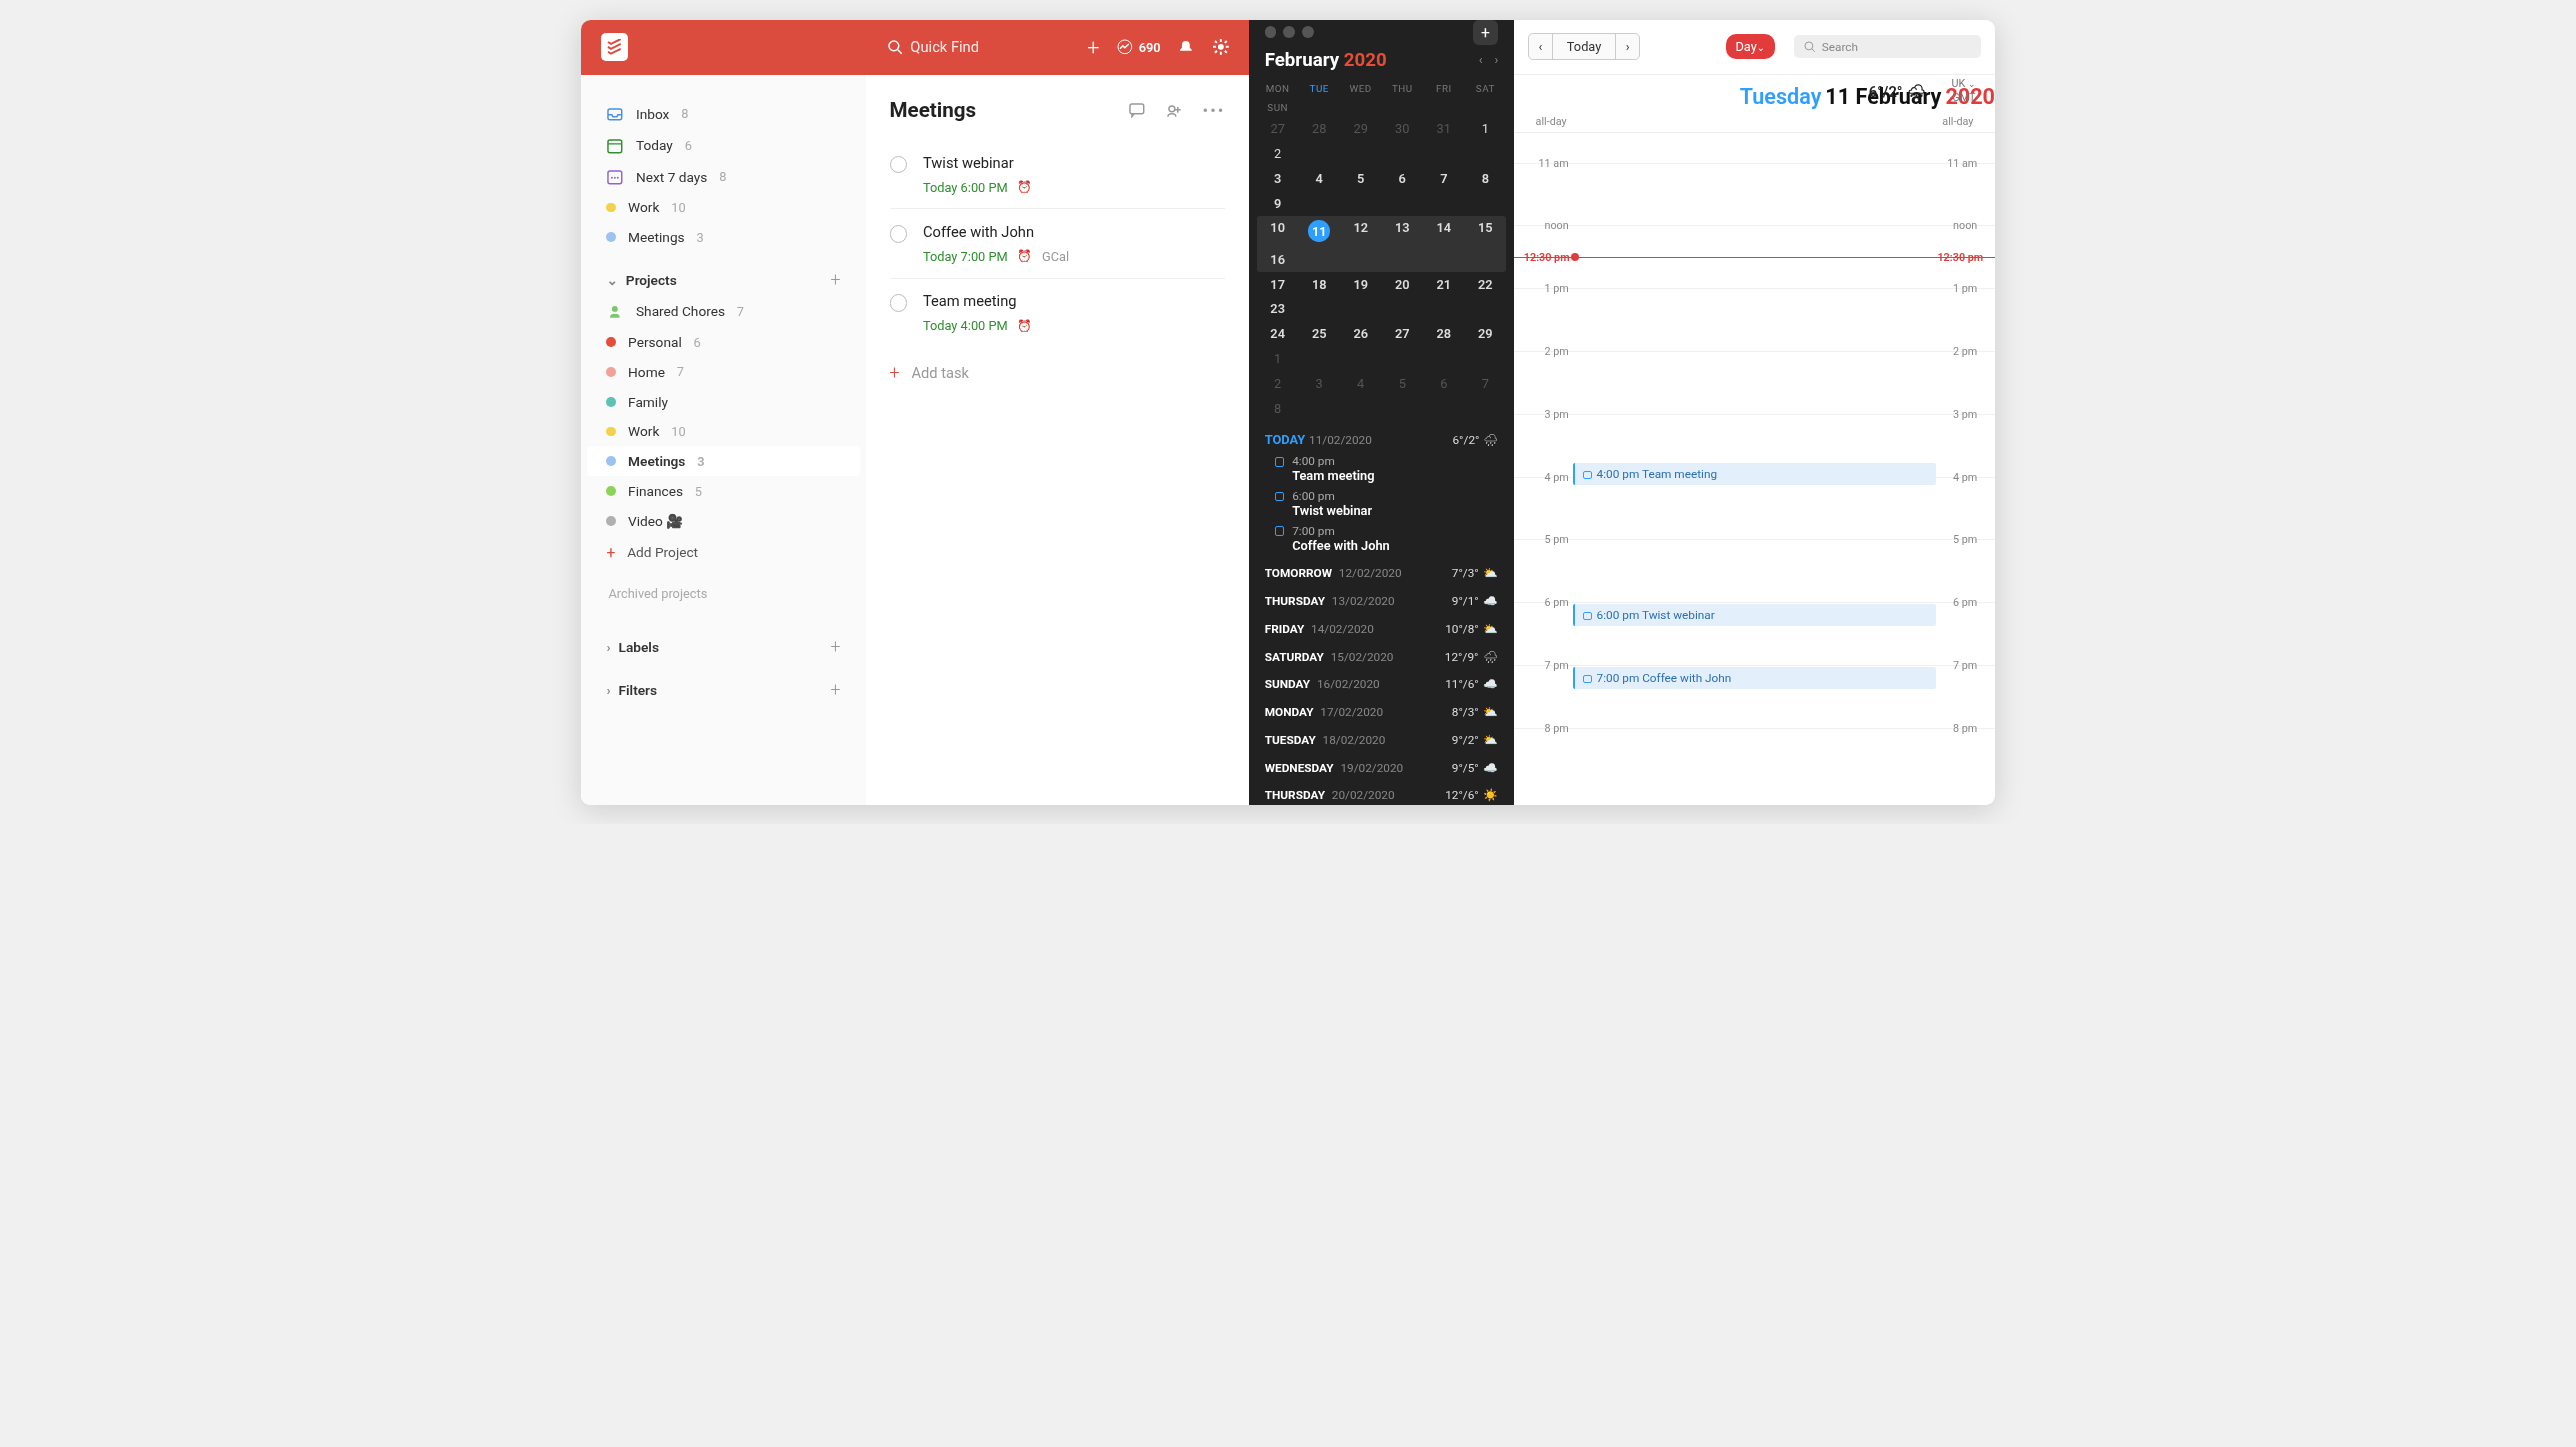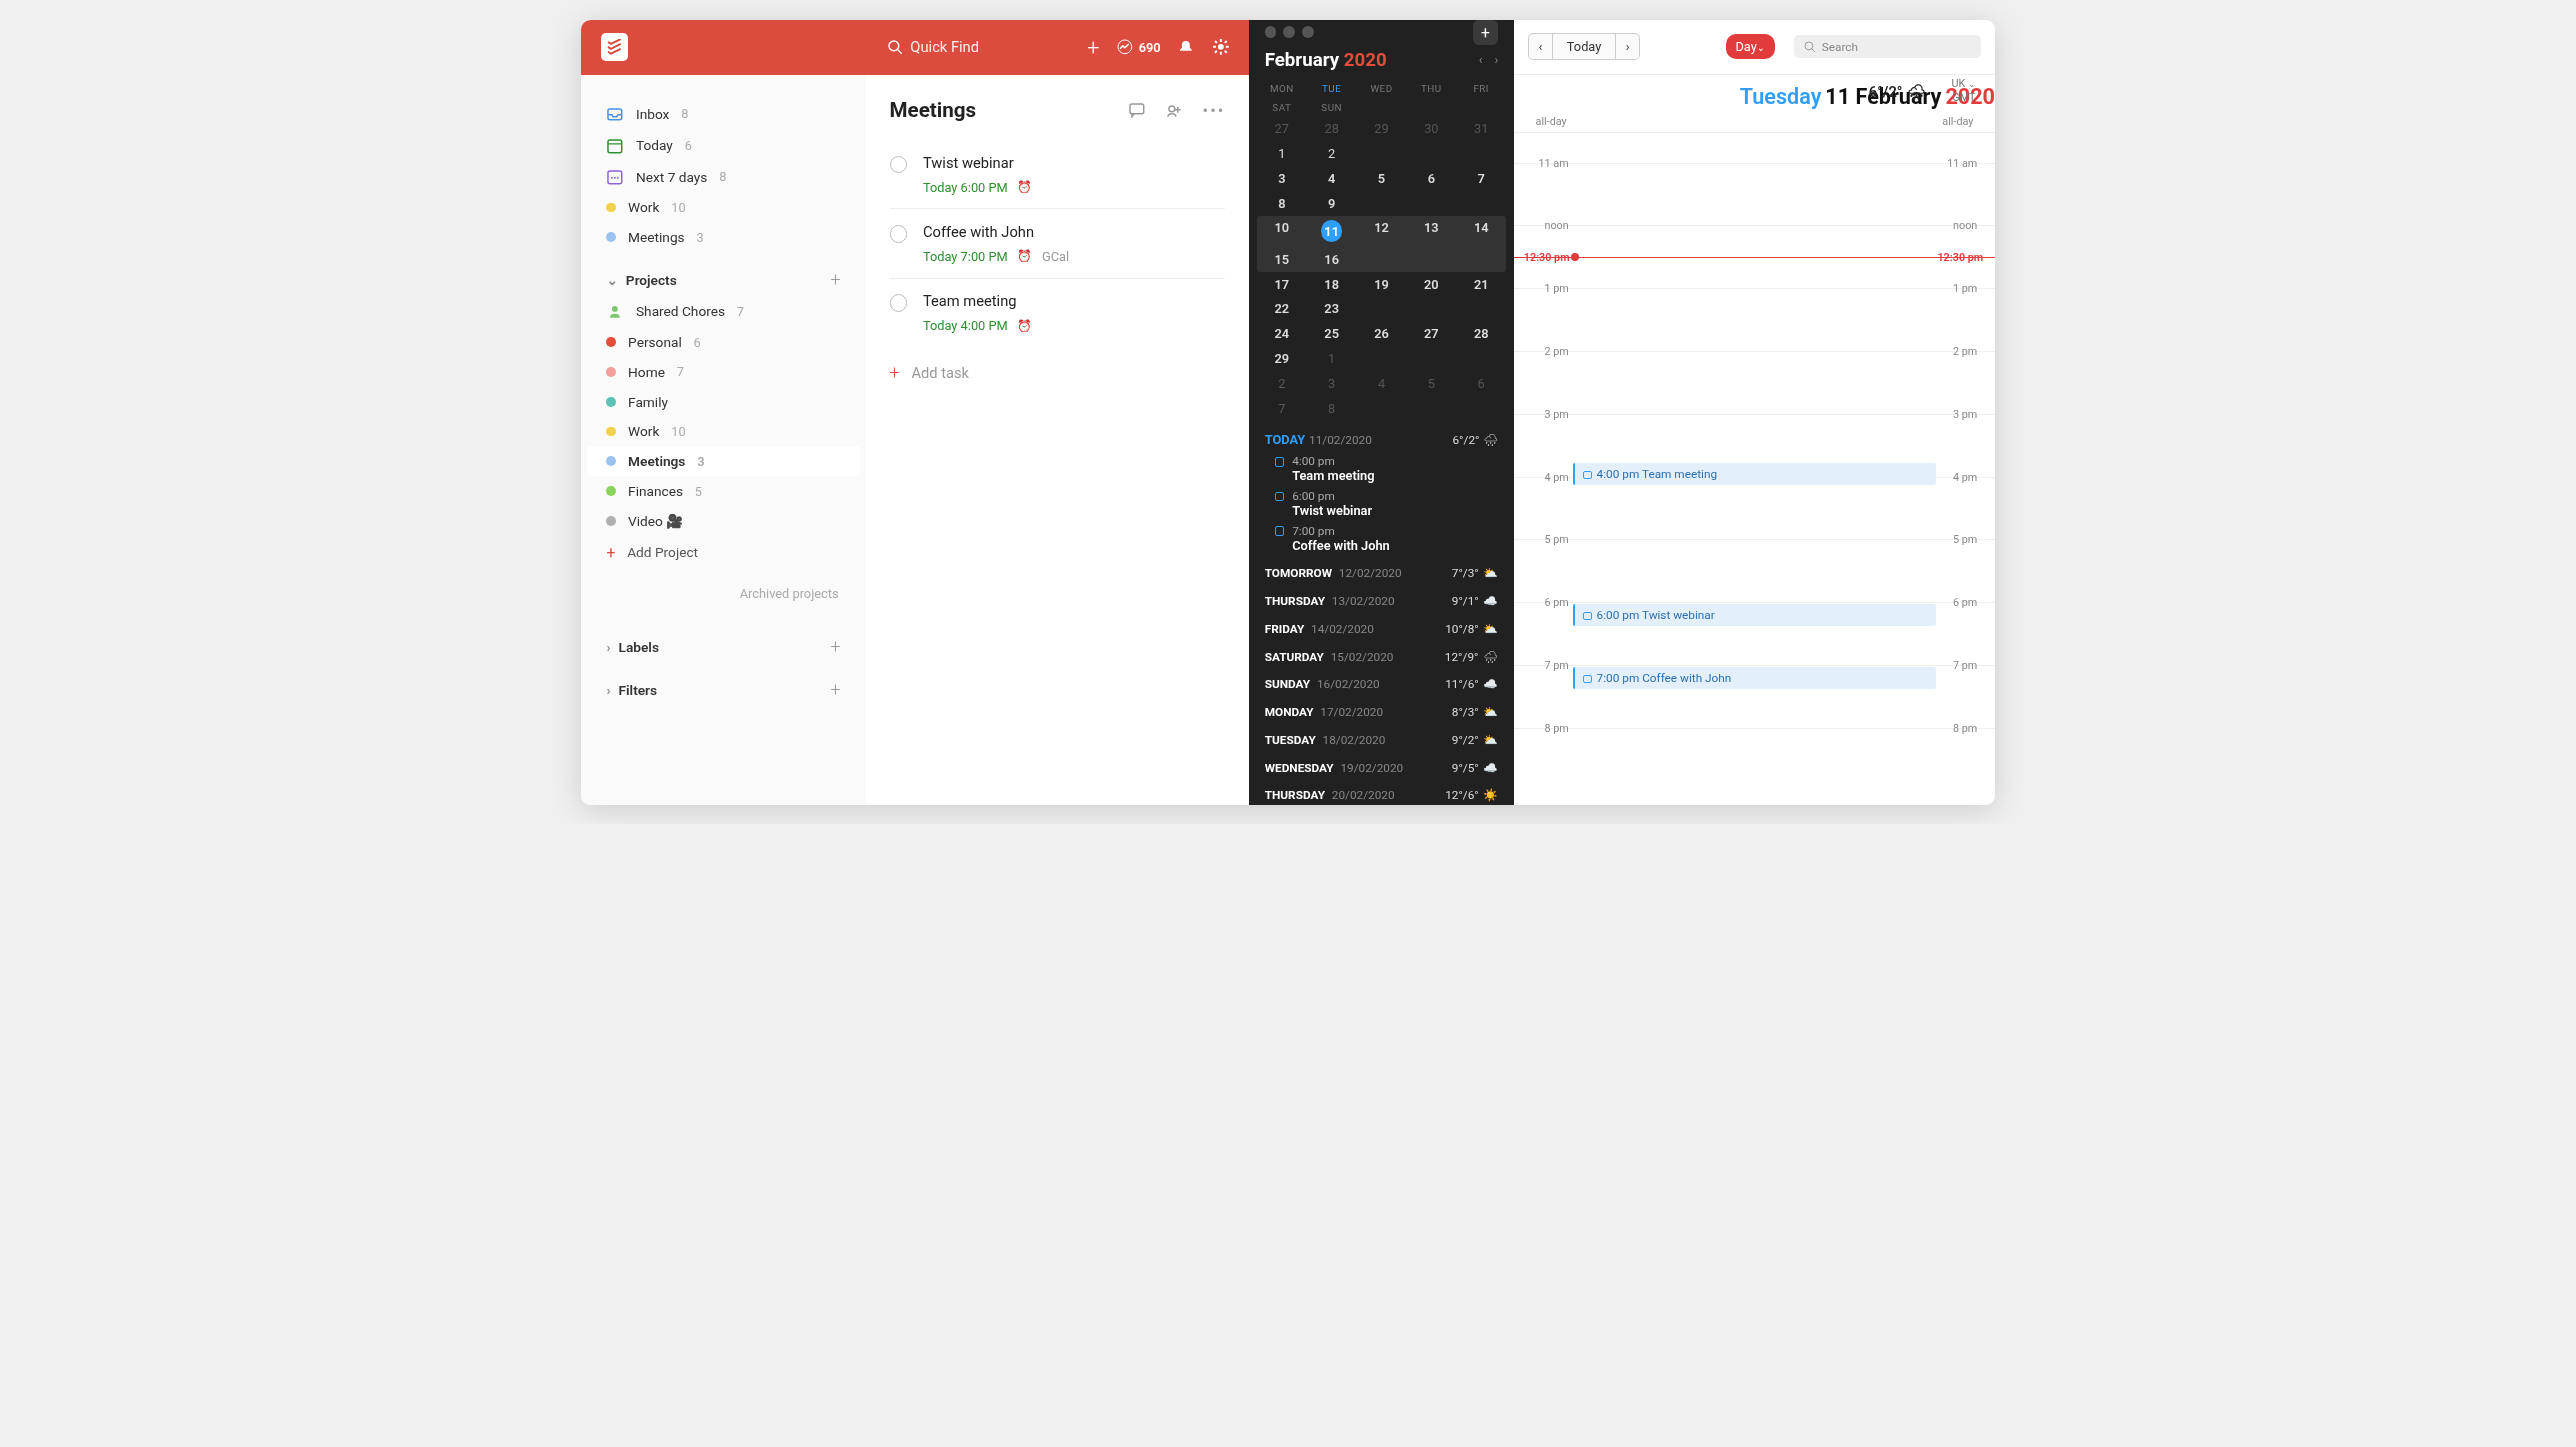--- a/index.html
+++ b/index.html
@@ -6,21 +6,21 @@
   body { background:#f0f0f0; padding:19.6px; }
   .wrap { width:1414px; height:785px; margin:0 auto; display:flex; box-shadow:0 4.9px 29.5px rgba(0,0,0,.15); border-radius:9.8px; overflow:hidden; background:#fff; }
   
   .todoist { width:668px; display:flex; flex-direction:column; background:#fafafa; }
   .td-header { height:55px; background:#DB4C3F; display:flex; align-items:center; padding:0 19.6px; color:#fff; gap:13.7px; }
   .td-logo { width:27.5px; height:27.5px; background:#fff; border-radius:4.9px; display:flex; align-items:center; justify-content:center; color:#DB4C3F; font-weight:900; }
   .td-search { flex:1; display:flex; align-items:center; gap:7.9px; margin-left:245px; color:rgba(255,255,255,.9); font-size:14.7px; }
   .td-header-icons { display:flex; align-items:center; gap:17.7px; font-size:15.7px; }
   .td-header-icons span { display:inline-flex; align-items:center; gap:5.9px; }
   .td-body { flex:1; display:flex; }
-  .td-side { width:285px; background:#fafafa; padding:23.6px 5.9px; overflow-y:auto;text-align:right; }
+  .td-side { width:285px; background:#fafafa; padding:23.6px 5.9px; overflow-y:auto; }
   .td-side-item { display:flex; align-items:center; padding:6.9px 19.6px; font-size:13.7px; color:#333; gap:11.8px; border-radius:3.9px; }
   .td-side-item.active { background:#fff; font-weight:600; }
   .td-side-item .cnt { color:#aaa; font-size:12.8px; }
   .td-side-item .ic { width:17.7px; height:17.7px; display:flex; align-items:center; justify-content:center; font-size:13.7px; }
   .td-section { display:flex; align-items:center; justify-content:space-between; padding:9.8px 19.6px 5.9px 19.6px; font-size:13.7px; font-weight:600; color:#333; margin-top:7.9px;}
   .dot { width:9.8px; height:9.8px; border-radius:50%; flex-shrink:0; }
   .td-archived { padding:17.7px 21.6px; color:#aaa; font-size:12.8px; }
   .td-main { flex:1; background:#fff; padding:23.6px 23.6px; }
   .td-title-row { display:flex; align-items:center; justify-content:space-between; margin-bottom:17.7px; }
   .td-title { font-size:20.6px; font-weight:700; color:#222; }
@@ -39,21 +39,21 @@
   .fant { width:265px; background:#212121; color:#fff; display:flex; flex-direction:column; padding-bottom:5.9px; }
   .fant-top { height:55px; display:flex; align-items:center; justify-content:space-between; padding:0 15.7px; }
   .traffic { display:flex; gap:6.9px; }
   .traffic span { width:11.8px; height:11.8px; border-radius:50%; background:#555; display:block; }
   .fant-add { width:25.5px; height:25.5px; background:#3a3a3a; border-radius:5.9px; display:flex; align-items:center; justify-content:center; font-size:15.7px; color:#fff; }
   .fant-month { display:flex; align-items:center; justify-content:space-between; padding:3.9px 15.7px 7.9px 15.7px; }
   .fant-month h2 { font-size:18.7px; font-weight:700; }
   .fant-month .yr { color:#E44D3A; }
   .mini-nav { display:flex; gap:11.8px; color:#888; font-size:12.8px; }
   .mini { padding:0 7.9px; }
-  .mini-row { display:grid; grid-template-columns:repeat(5,1fr); text-align:center; font-size:11.8px; }
+  .mini-row { display:grid; grid-template-columns:repeat(6,1fr); text-align:center; font-size:11.8px; }
   .mini-head { color:#777; font-size:9.8px; padding:3.9px 0; letter-spacing:0.5px; }
   .mini-head.today { color:#2E9FFF; }
   .mini-cell { padding:4.9px 0; color:#ddd; font-size:12.8px; }
   .mini-cell.dim { color:#555; }
   .mini-cell.bold { font-weight:600; }
   .mini-row.thisweek { background:#333; border-radius:2.9px; }
   .mini-cell.today span{ background:#2E9FFF; color:#fff; width:21.6px; height:21.6px; display:inline-flex; align-items:center; justify-content:center; border-radius:50%; }
   .fant-sec { padding:11.8px 15.7px 3.9px 15.7px; display:flex; justify-content:space-between; align-items:center; font-size:11.8px; }
   .fant-sec .lbl { color:#2E9FFF; font-weight:700; font-size:12.8px; }
   .fant-sec .date { color:#888; font-size:11.8px; margin-left:3.9px; }

